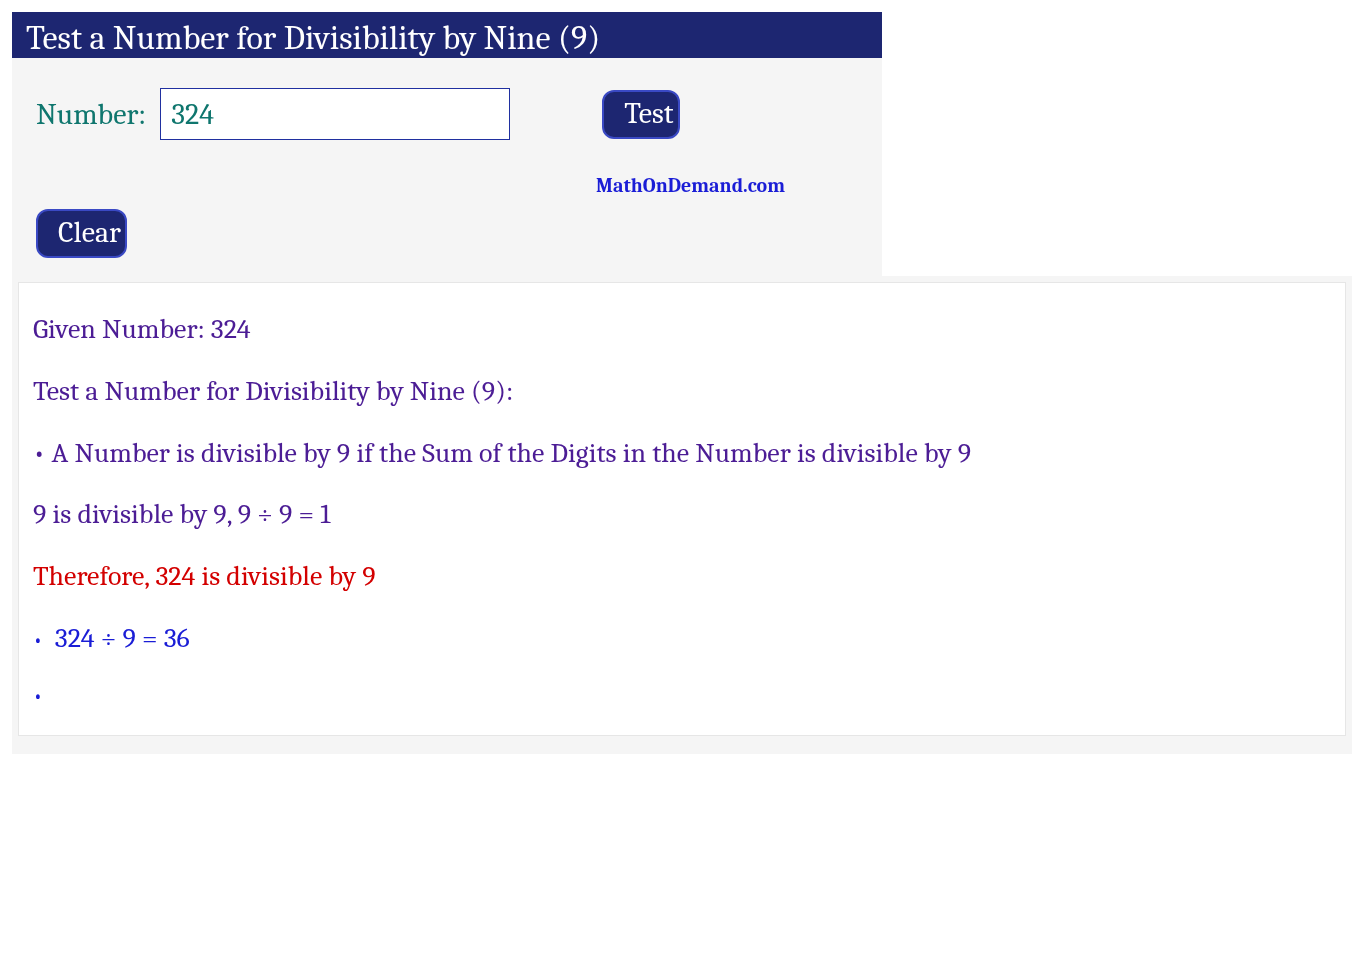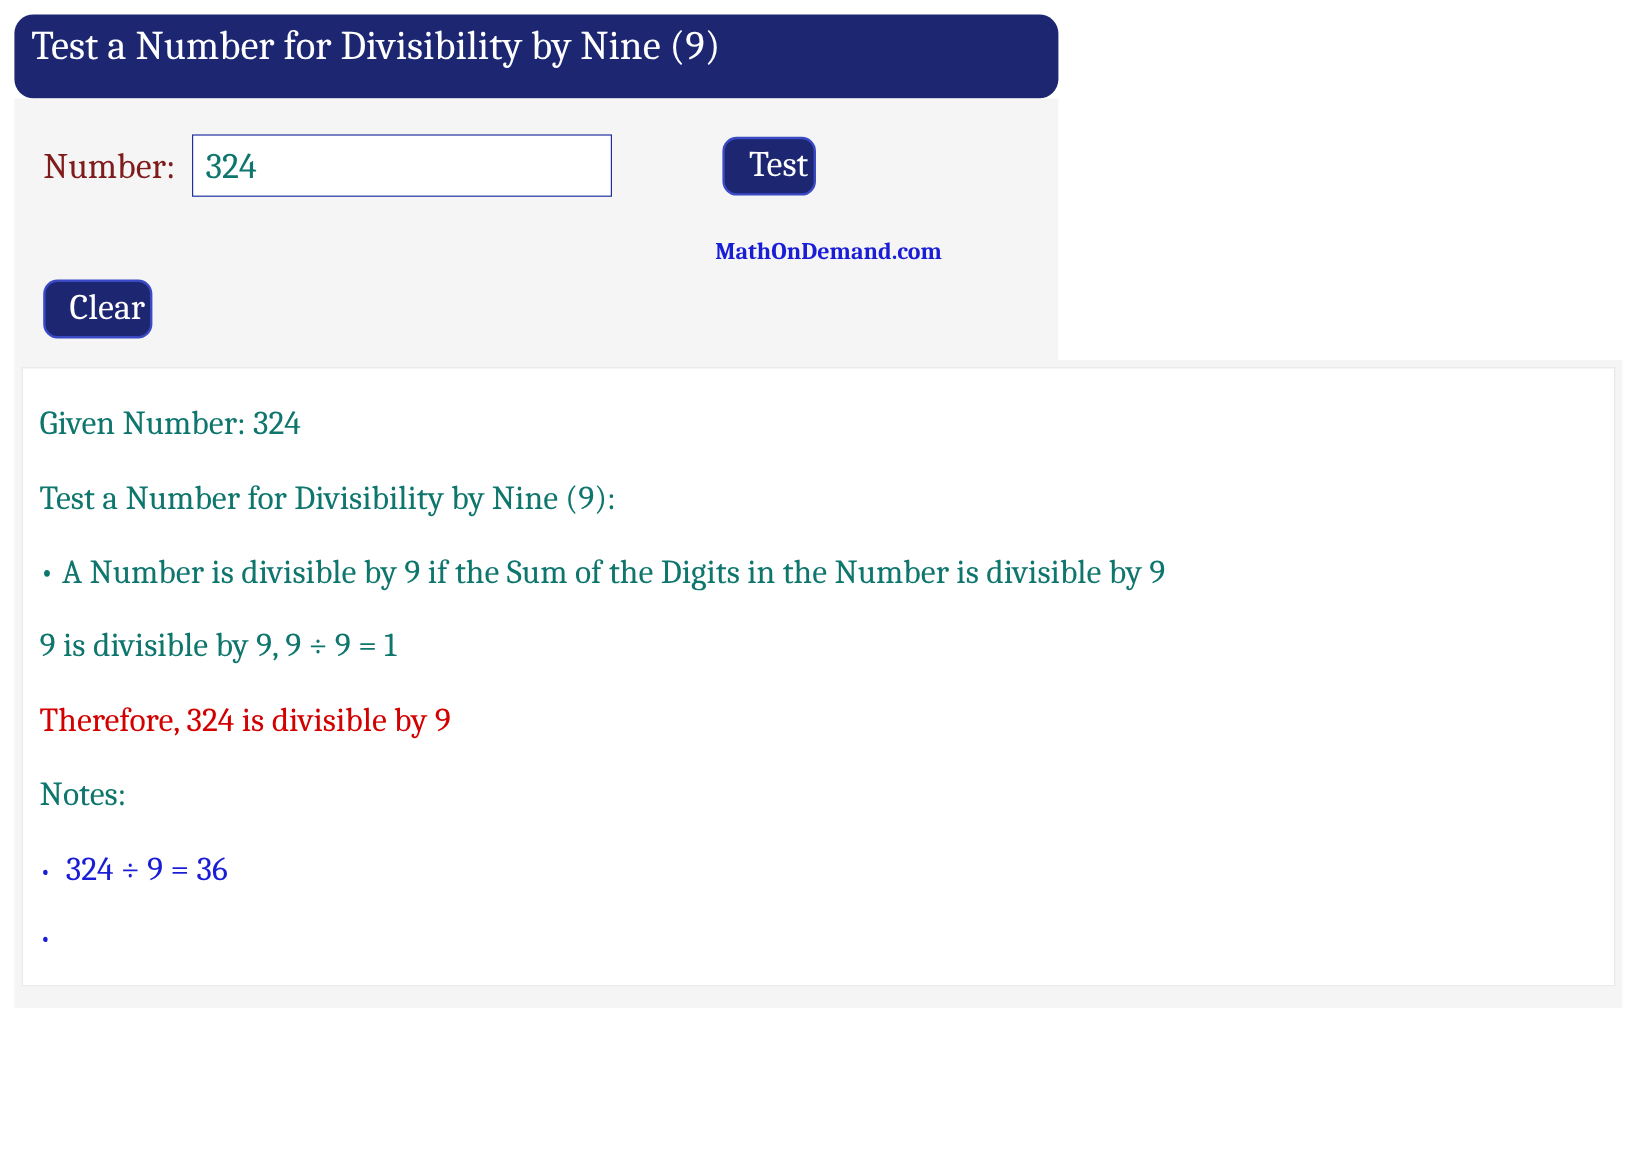--- a/index.html
+++ b/index.html
@@ -8,37 +8,36 @@
     background: #ffffff;
     width: 1365px;
   }
   .container {
     padding: 12px;
   }
   .header-bar {
     background: #1d2671;
     color: #ffffff;
     font-size: 34px;
-    padding: 6px 14px 24px 14px;
+    padding: 6px 14px 0 14px;
     width: 870px;
-    border-radius: 16px;
   }
   .form-area {
     background: #f5f5f5;
     width: 870px;
     padding: 30px 24px 18px 24px;
     position: relative;
   }
   .input-row {
     display: flex;
     align-items: center;
     gap: 14px;
   }
   .number-label {
-    color: #7f1d1d;
+    color: #0f766e;
     font-size: 30px;
   }
   .number-input {
     border: 1px solid #2030a0;
     background: #ffffff;
     font-size: 30px;
     color: #0f766e;
     font-family: inherit;
     padding: 6px 10px;
     width: 350px;
@@ -75,21 +74,21 @@
     padding: 6px 6px 18px 6px;
     margin-top: 0;
   }
   .results-inner {
     background: #ffffff;
     border: 1px solid #e6e6e6;
     padding: 14px 14px 24px 14px;
   }
   .line {
     font-size: 28px;
-    color: #0f766e;
+    color: #4c1d95;
     margin: 14px 0 24px 0;
     line-height: 1.35;
   }
   .line.red {
     color: #d30000;
   }
   .bullet-row {
     font-size: 28px;
     color: #1a1dd6;
     margin: 14px 0 24px 0;
@@ -133,21 +132,20 @@
 
       <div class="line">Test a Number for Divisibility by Nine (9):</div>
 
       <div class="line">• A Number is divisible by 9 if the Sum of the Digits in the Number is divisible by 9</div>
 
 
       <div class="line">9 is divisible by 9, 9 ÷ 9 = 1</div>
 
       <div class="line red">Therefore, 324 is divisible by 9</div>
 
-      <div class="line">Notes:</div>
 
       <div class="bullet-row">
         <span class="dot">•</span>
         <span>324 ÷ 9 = 36</span>
       </div>
 
       <div class="bullet-row">
         <span class="dot">•</span>
       </div>
 

